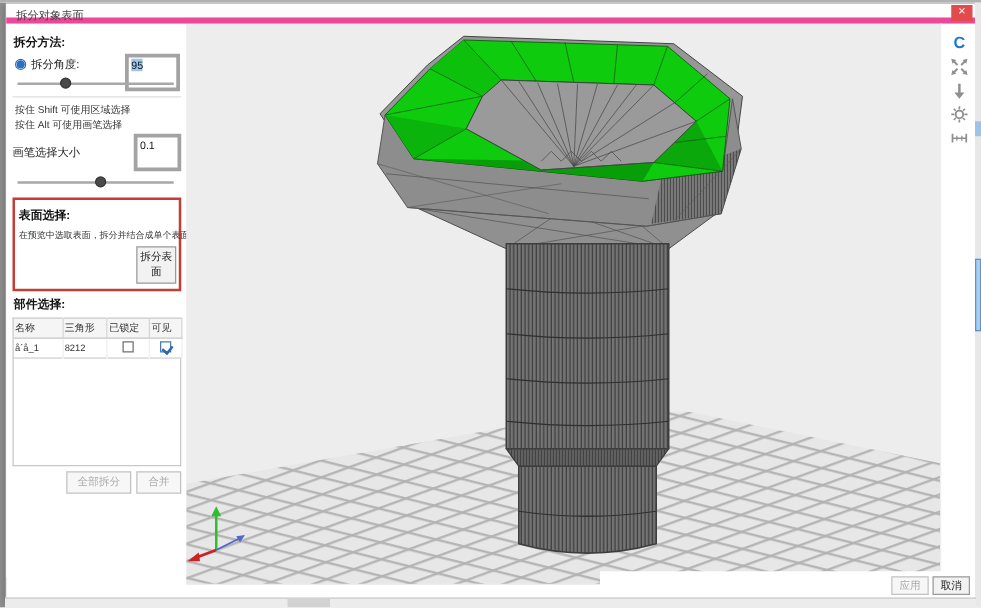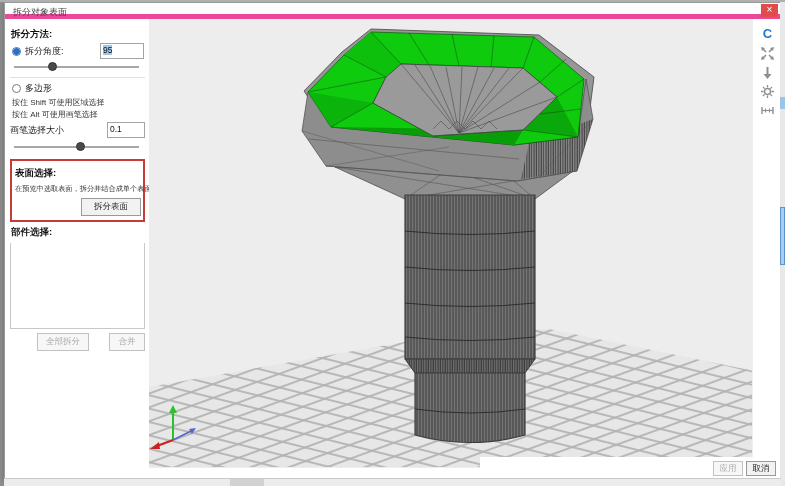--- a/index.html
+++ b/index.html
@@ -14,41 +14,41 @@
   .dialog{position:absolute;left:4px;top:0;width:777px;height:478px;background:#ffffff;border:1px solid #9a9a9a;box-shadow:0 2px 6px rgba(0,0,0,.25);}
   .titlebar{position:absolute;left:0;top:0;width:100%;height:16px;background:#fdfdfd;border-bottom:5px solid #ec4899;}
   .titlebar .title{position:absolute;left:8px;top:3px;font-size:9px;color:#444;}
   .close-btn{position:absolute;right:2px;top:1px;width:17px;height:13px;background:#e14b4b;color:#fff;font-size:10px;line-height:12px;text-align:center;cursor:pointer;}
   
   .panel{position:absolute;left:0;top:16px;width:144px;height:443px;background:#fff;padding:6px 4px 0 5px;font-size:9px;color:#222;}
   .sec-label{font-weight:bold;font-size:9.5px;color:#111;margin:3px 0 4px 1px;}
   .row{position:relative;display:flex;align-items:center;margin:2px 0;}
   .radio{width:9px;height:9px;border:1px solid #7a7a7a;border-radius:50%;margin:0 4px 0 2px;flex:0 0 auto;background:#fff;}
   .radio.on{border-color:#2f6fbf;background:radial-gradient(circle at 50% 50%, #2f6fbf 0 3px, #fff 3.5px);}
-  .field{height:16px;border:1px solid #a3a3a3;background:#fff;font-size:8.5px;line-height:12px;padding:0 2px;color:#111;}
+  .field{height:30px;border:3px solid #a3a3a3;background:#fff;font-size:8.5px;line-height:12px;padding:0 2px;color:#111;}
   .field .sel{background:#9ec7ee;}
   .angle-field{position:absolute;right:1px;top:-2px;width:44px;}
   .brush-field{margin-left:auto;width:38px;}
   .slider{position:relative;height:12px;margin:3px 6px 3px 4px;}
   .slider .track{position:absolute;left:0;right:0;top:5px;height:2px;background:#a8a8a8;}
   .slider .handle{position:absolute;top:1px;width:9px;height:9px;border-radius:50%;background:#4a4a4a;border:1px solid #333;}
   .divider{border-top:1px solid #e0e0e0;margin:4px 0;}
   .hint{font-size:8px;color:#333;margin:1px 0 1px 2px;white-space:nowrap;}
   .red-box{position:relative;border:2px solid #c43c35;margin:6px 0 4px 0;padding:3px 2px 4px 2px;}
   .red-box .desc{font-size:7.2px;color:#333;margin:2px 0 4px 1px;white-space:nowrap;}
   .btn{display:inline-block;background:#f2f2f2;border:1px solid #9a9a9a;font-size:8.5px;color:#222;padding:2px 8px;text-align:center;cursor:pointer;}
-  .split-btn{display:block;margin-left:auto;width:60px;padding:2px 0;}
+  .split-btn{display:block;margin-left:auto;width:32px;padding:2px 0;}
   .parts-table{width:136px;border:1px solid #c8c8c8;border-collapse:collapse;margin-top:2px;}
   .parts-table th{background:#f5f5f5;border-right:1px solid #d5d5d5;border-bottom:1px solid #c8c8c8;font-size:8px;font-weight:normal;color:#333;padding:2px 1px;text-align:left;}
   .parts-table td{font-size:7.5px;color:#333;padding:2px 1px;border-right:1px solid #f0f0f0;vertical-align:middle;}
   .tbl-fill{height:86px;background:#fff;border:1px solid #c8c8c8;border-top:none;}
   .cb{display:inline-block;width:9px;height:9px;border:1px solid #707070;background:#fff;position:relative;}
   .cb.checked{border-color:#4a7ab5;}
   .cb.checked:after{content:"";position:absolute;left:1.5px;top:0.5px;width:4px;height:6px;border:solid #2f66b0;border-width:0 2px 2px 0;transform:rotate(40deg);}
-  .panel-btns{display:flex;justify-content:flex-end;gap:20px;margin-top:4px;}
+  .panel-btns{display:flex;justify-content:flex-end;gap:4px;margin-top:4px;}
   .btn.disabled{color:#aaa;border-color:#c2c2c2;background:#f7f7f7;cursor:default;}
   
   .viewport{position:absolute;left:144px;top:16px;width:605px;height:449px;background:#ededed;overflow:hidden;}
   .view-toolbar{position:absolute;right:0;top:16px;width:28px;height:449px;background:#fff;border-left:1px solid #eee;}
   .vt-icon{position:absolute;left:7px;width:15px;height:15px;cursor:pointer;}
   .vt-c{top:8px;color:#1f78d1;font-weight:bold;font-size:13px;line-height:14px;text-align:center;}
   
   .footer{position:absolute;right:0;bottom:0;height:22px;width:300px;background:#fff;margin-top:40px;}
   .footer .btn{position:absolute;bottom:3px;height:15px;padding:1px 0;width:30px;font-size:8.5px;}
   .apply-btn{right:37px;}
@@ -74,43 +74,57 @@
         <span>拆分角度:</span>
         <div class="field angle-field"><span class="sel">95</span></div>
       </div>
       <div class="slider">
         <div class="track"></div>
         <div class="handle" style="left:34px;"></div>
       </div>
 
       <div class="divider"></div>
 
-      <div class="row">
-        <span class="radio"></span>
-        <span>多边形</span>
-      </div>
       <div class="hint">按住 Shift 可使用区域选择</div>
       <div class="hint">按住 Alt 可使用画笔选择</div>
 
       <div class="row">
         <span>画笔选择大小</span>
         <div class="field brush-field">0.1</div>
       </div>
       <div class="slider">
         <div class="track"></div>
         <div class="handle" style="left:62px;"></div>
       </div>
 
       <div class="red-box">
         <div class="sec-label">表面选择:</div>
         <div class="desc">在预览中选取表面，拆分并结合成单个表面。</div>
         <div class="btn split-btn">拆分表面</div>
       </div>
 
       <div class="sec-label">部件选择:</div>
+      <table class="parts-table">
+        <thead>
+          <tr>
+            <th style="width:40px">名称</th>
+            <th style="width:36px">三角形</th>
+            <th style="width:34px">已锁定</th>
+            <th style="width:26px">可见</th>
+          </tr>
+        </thead>
+        <tbody>
+          <tr>
+            <td>å´å_1</td>
+            <td>8212</td>
+            <td style="text-align:center"><span class="cb"></span></td>
+            <td style="text-align:center"><span class="cb checked"></span></td>
+          </tr>
+        </tbody>
+      </table>
       <div class="tbl-fill"></div>
 
       <div class="panel-btns">
         <div class="btn disabled">全部拆分</div>
         <div class="btn disabled" style="width:36px;padding:2px 0">合并</div>
       </div>
     </div>
 
     <div class="viewport">
       <svg width="605" height="449" viewBox="0 0 605 449" preserveAspectRatio="none">

